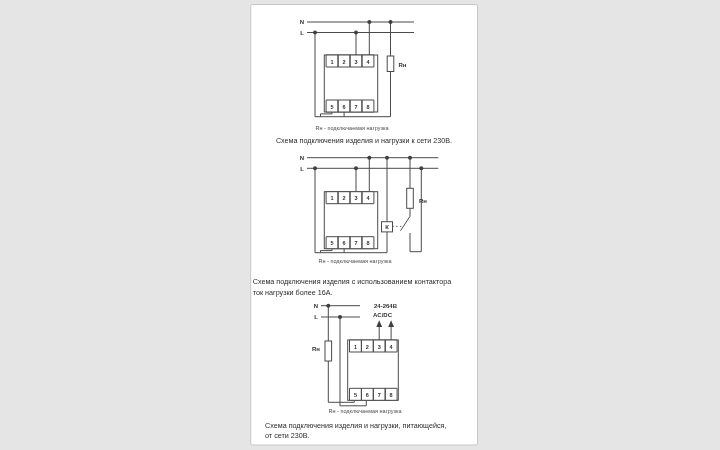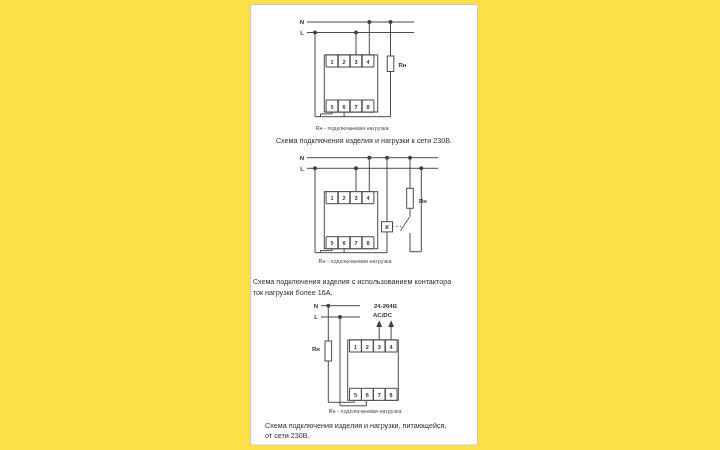--- a/index.html
+++ b/index.html
@@ -1,16 +1,16 @@
 <!DOCTYPE html>
 <html><head>
 <meta charset="utf-8">
 <style>
   html,body{margin:0;padding:0;background:#ffffff;}
-  .stage{position:relative;width:720px;height:450px;background:#fde047;overflow:hidden;
+  .stage{position:relative;width:720px;height:450px;background:#e5e5e5;overflow:hidden;
          font-family:"Liberation Sans",sans-serif;}
   svg{position:absolute;left:0;top:0;}
   .wire{stroke:#4b4b4b;stroke-width:1;fill:none;}
   .wire-dotted{stroke:#4b4b4b;stroke-width:1;fill:none;stroke-dasharray:1.2 2.6;}
   .boxline{stroke:#4b4b4b;stroke-width:1;fill:#ffffff;}
   .dot{fill:#3f3f3f;stroke:none;}
   .arrowhead{fill:#3f3f3f;stroke:none;}
   text{font-family:"Liberation Sans",sans-serif;}
   .lbl{font-size:6px;font-weight:700;fill:#333333;}
   .lbl-end{font-size:6px;font-weight:700;fill:#333333;text-anchor:end;}

